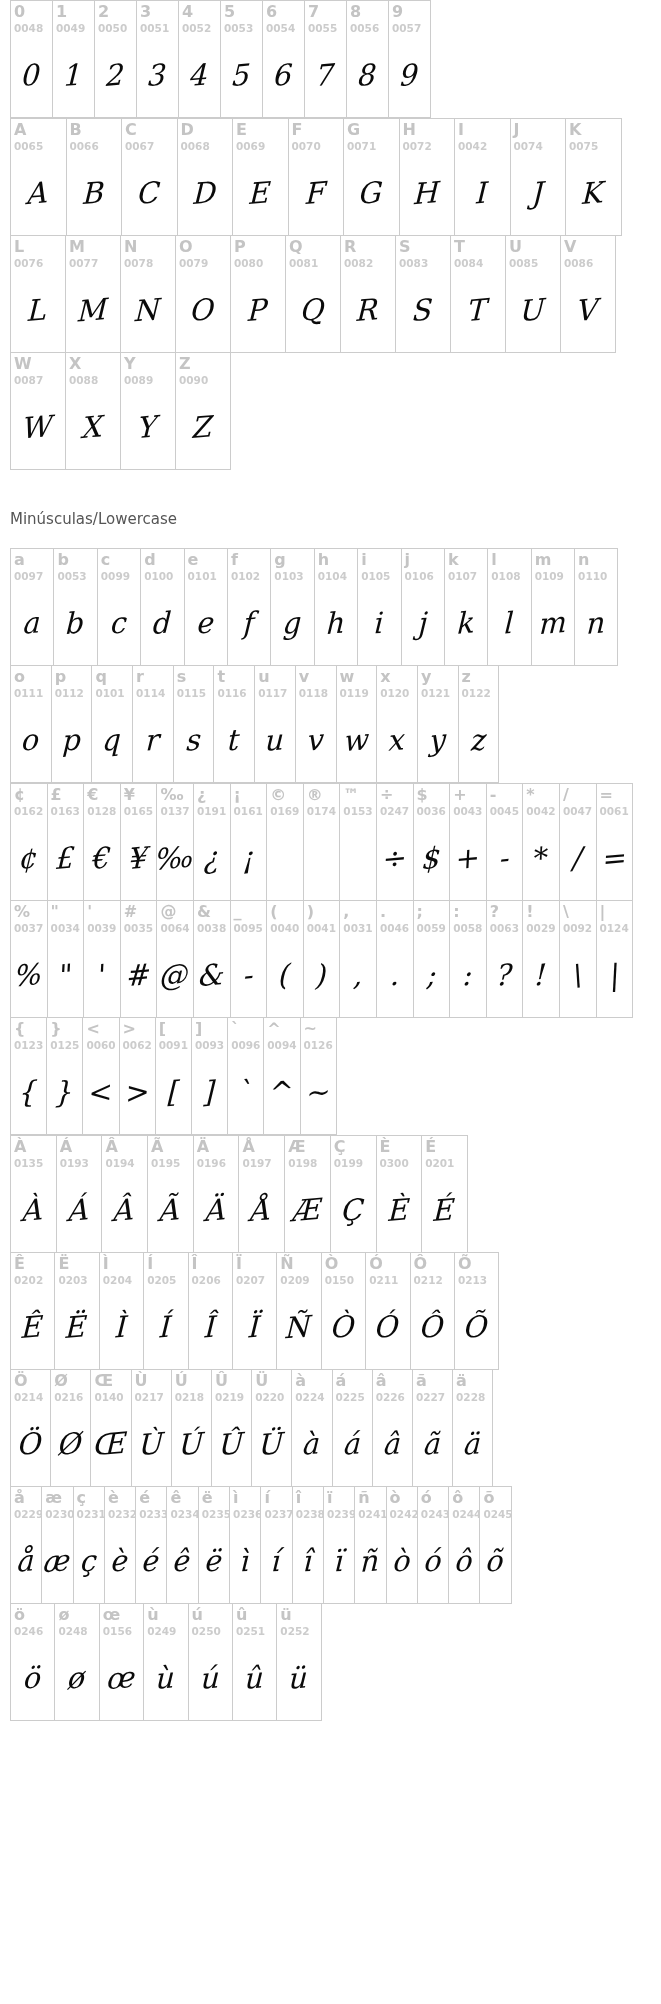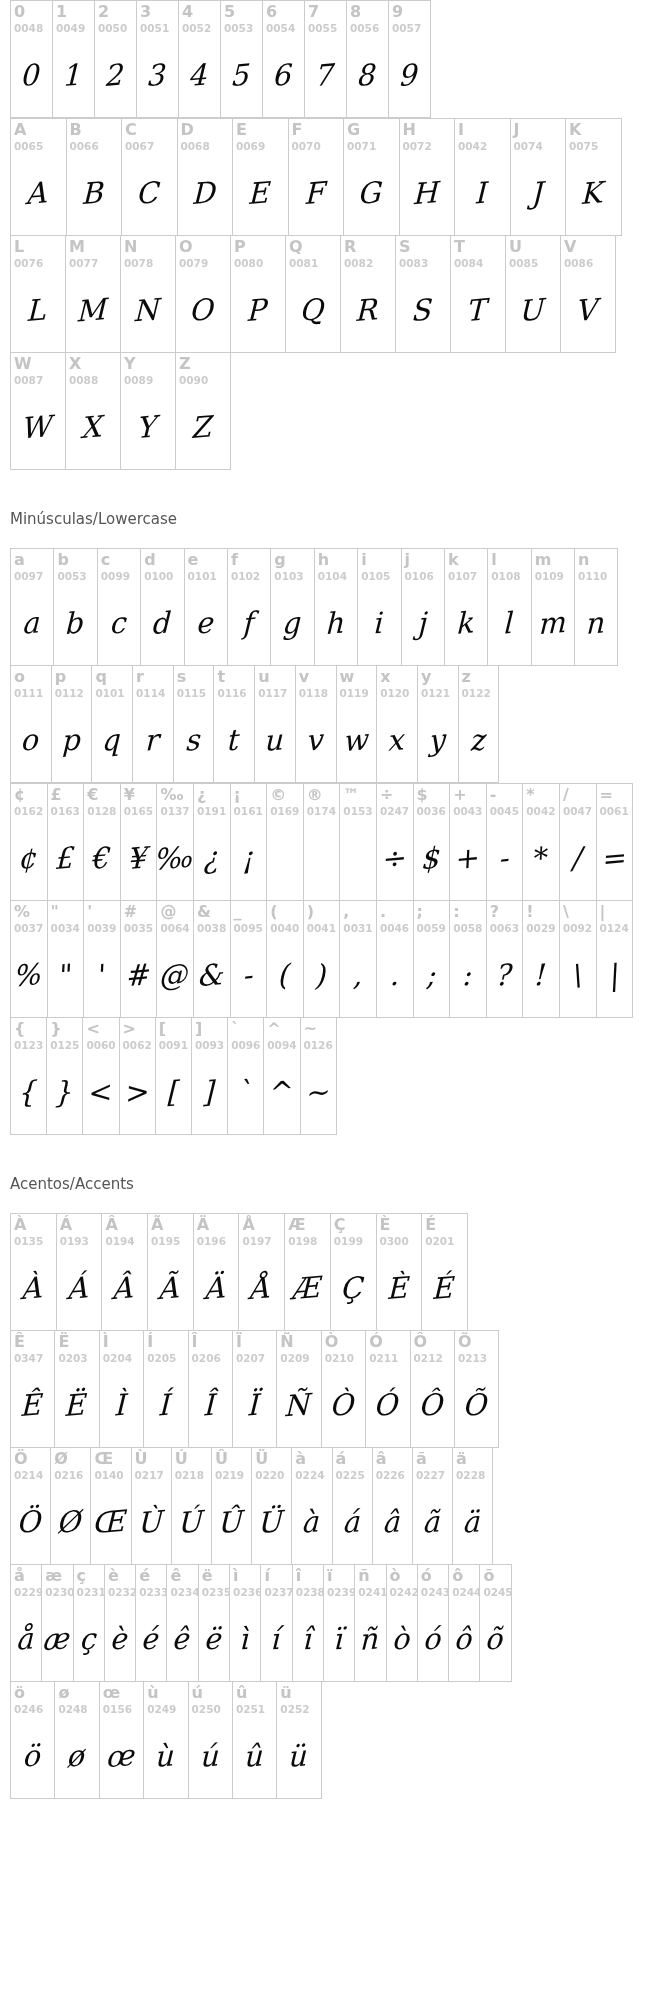--- a/index.html
+++ b/index.html
@@ -617,21 +617,20 @@
           <div class="cell-glyph">^</div>
         </div>
         <div class="char-cell" style="width: 37.2px;">
           <div class="cell-char">~</div>
           <div class="cell-code">0126</div>
           <div class="cell-glyph">~</div>
         </div>
       </div>
     </div>
     <div class="section">
-      <div class="section-title">Acentos/Accents</div>
       <div class="char-row">
         <div class="char-cell" style="width: 46.7px;">
           <div class="cell-char">À</div>
           <div class="cell-code">0135</div>
           <div class="cell-glyph">À</div>
         </div>
         <div class="char-cell" style="width: 46.7px;">
           <div class="cell-char">Á</div>
           <div class="cell-code">0193</div>
           <div class="cell-glyph">Á</div>
@@ -673,21 +672,21 @@
         </div>
         <div class="char-cell" style="width: 46.7px;">
           <div class="cell-char">É</div>
           <div class="cell-code">0201</div>
           <div class="cell-glyph">É</div>
         </div>
       </div>
       <div class="char-row">
         <div class="char-cell" style="width: 45.4px;">
           <div class="cell-char">Ê</div>
-          <div class="cell-code">0347</div>
+          <div class="cell-code">0202</div>
           <div class="cell-glyph">Ê</div>
         </div>
         <div class="char-cell" style="width: 45.4px;">
           <div class="cell-char">Ë</div>
           <div class="cell-code">0203</div>
           <div class="cell-glyph">Ë</div>
         </div>
         <div class="char-cell" style="width: 45.4px;">
           <div class="cell-char">Ì</div>
           <div class="cell-code">0204</div>
@@ -708,21 +707,21 @@
           <div class="cell-code">0207</div>
           <div class="cell-glyph">Ï</div>
         </div>
         <div class="char-cell" style="width: 45.4px;">
           <div class="cell-char">Ñ</div>
           <div class="cell-code">0209</div>
           <div class="cell-glyph">Ñ</div>
         </div>
         <div class="char-cell" style="width: 45.4px;">
           <div class="cell-char">Ò</div>
-          <div class="cell-code">0210</div>
+          <div class="cell-code">0150</div>
           <div class="cell-glyph">Ò</div>
         </div>
         <div class="char-cell" style="width: 45.4px;">
           <div class="cell-char">Ó</div>
           <div class="cell-code">0211</div>
           <div class="cell-glyph">Ó</div>
         </div>
         <div class="char-cell" style="width: 45.4px;">
           <div class="cell-char">Ô</div>
           <div class="cell-code">0212</div>

